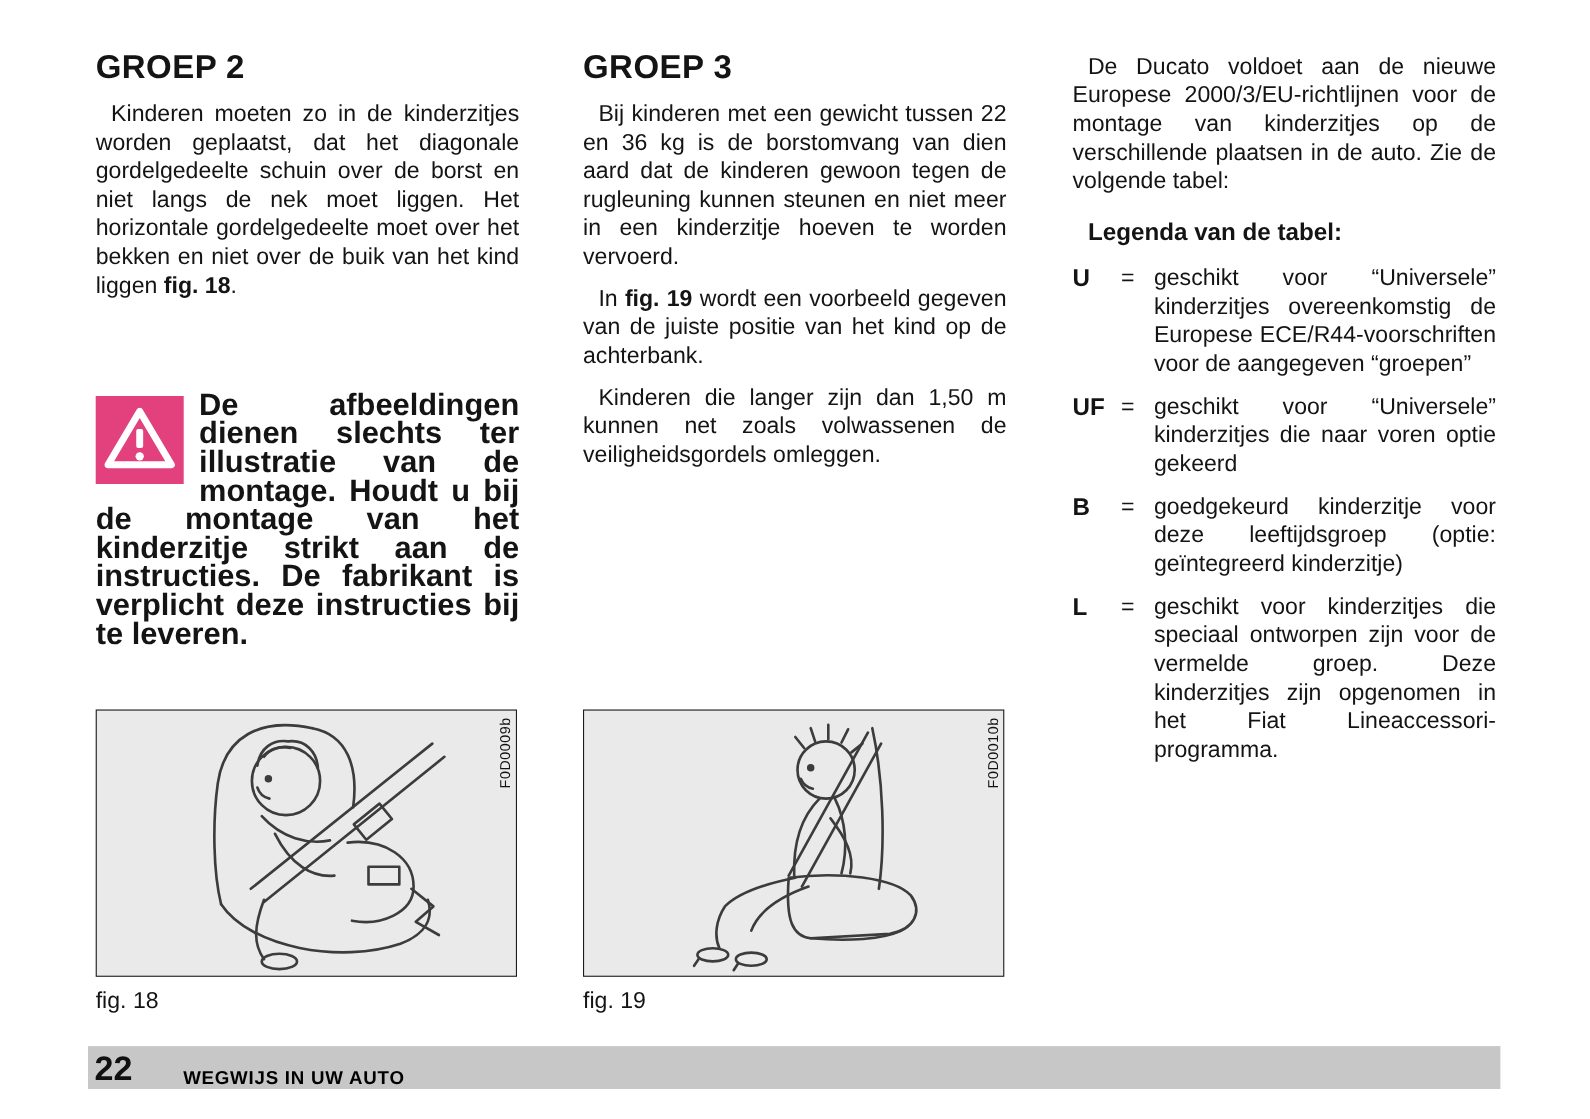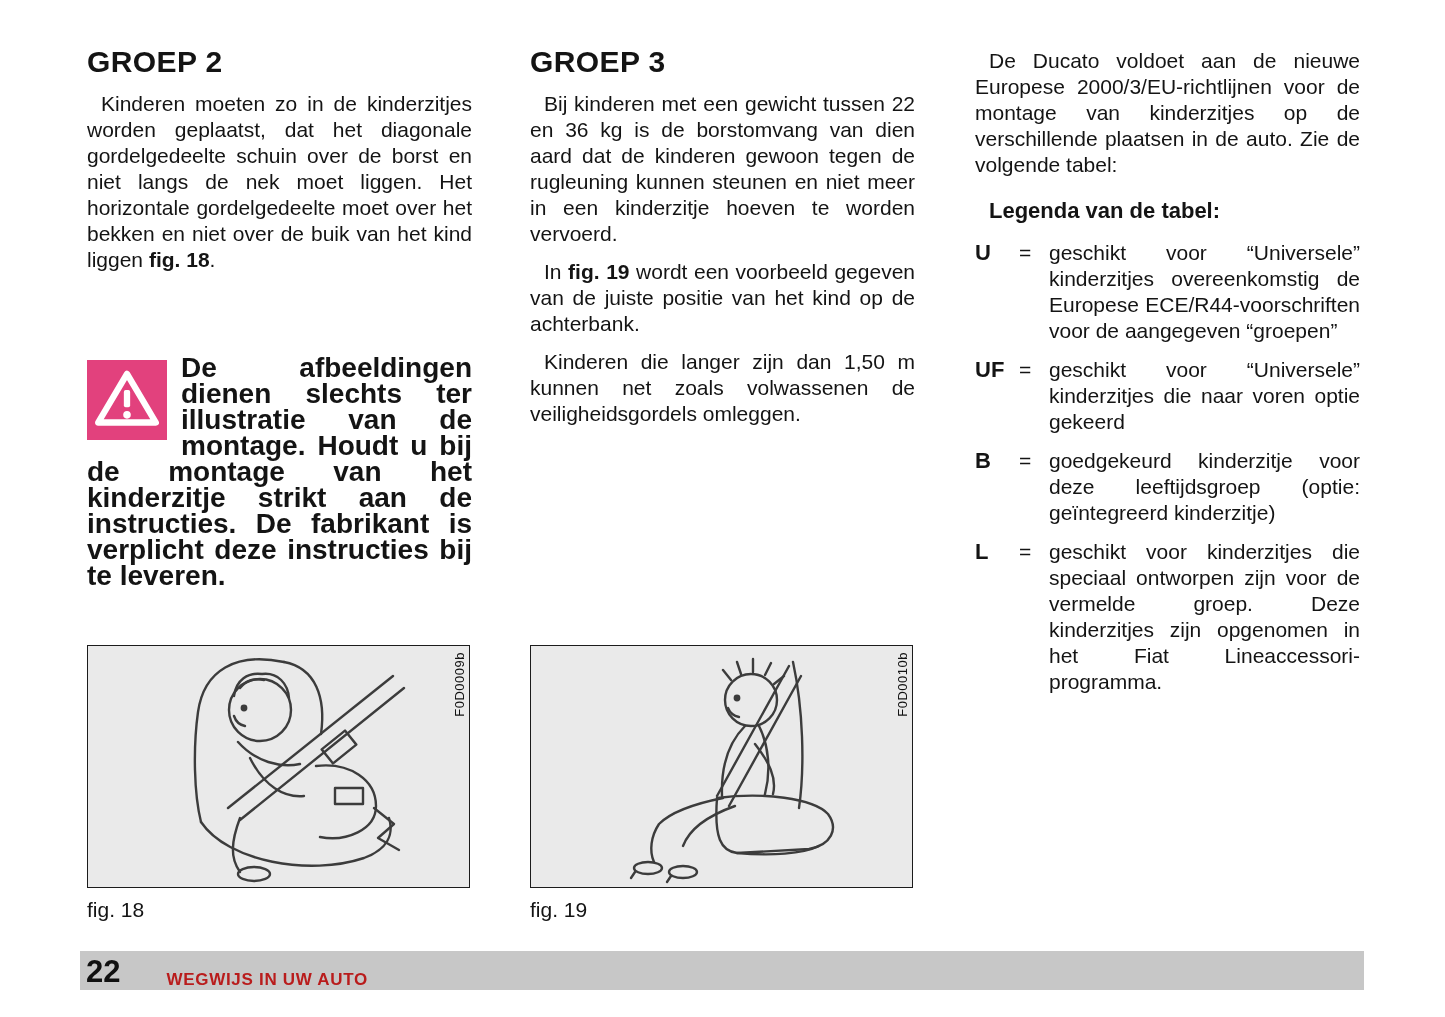--- a/index.html
+++ b/index.html
@@ -37,21 +37,21 @@
   .legend-title { font-size:22px; font-weight:bold; margin:20px 0 16px 14px; }
   .legend-item { display:grid; grid-template-columns:44px 30px 1fr; margin-bottom:13px; }
   .term { font-size:22px; font-weight:bold; line-height:26px; }
   .eq { font-size:21px; line-height:26px; }
   .def { font-size:21px; line-height:26px; text-align:justify; }
 
   
   .footer { position:absolute; left:80px; top:951px; width:1284px; height:39px;
             background:#c7c7c7; display:flex; align-items:flex-end; }
   .pagenum { font-size:31px; font-weight:bold; margin-left:6px; color:#101010; }
-  .sect { font-size:17px; font-weight:bold; letter-spacing:.7px; margin-left:46px; color:#b91c1c; }
+  .sect { font-size:17px; font-weight:bold; letter-spacing:.7px; margin-left:46px; color:#000000; }
 </style>
 </head>
 <body>
 
 <div class="page">
 
   <section class="col" id="col1">
     <h2 class="head">GROEP 2</h2>
 
 

